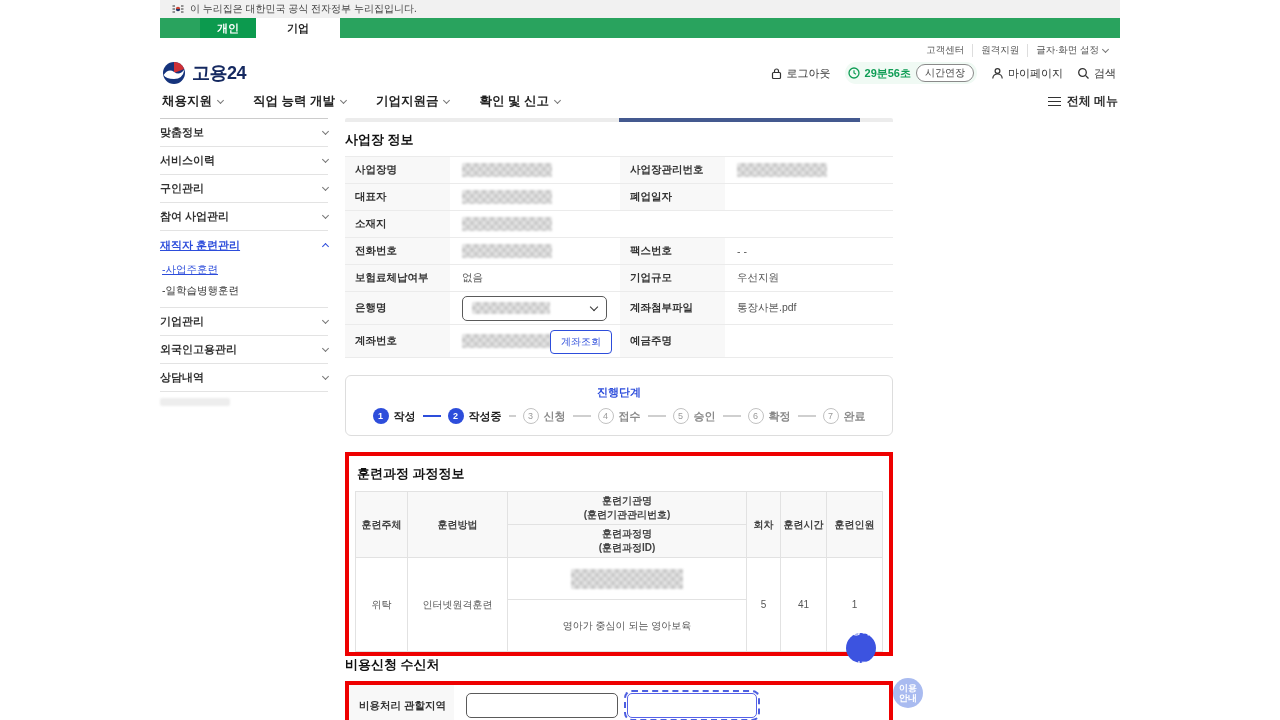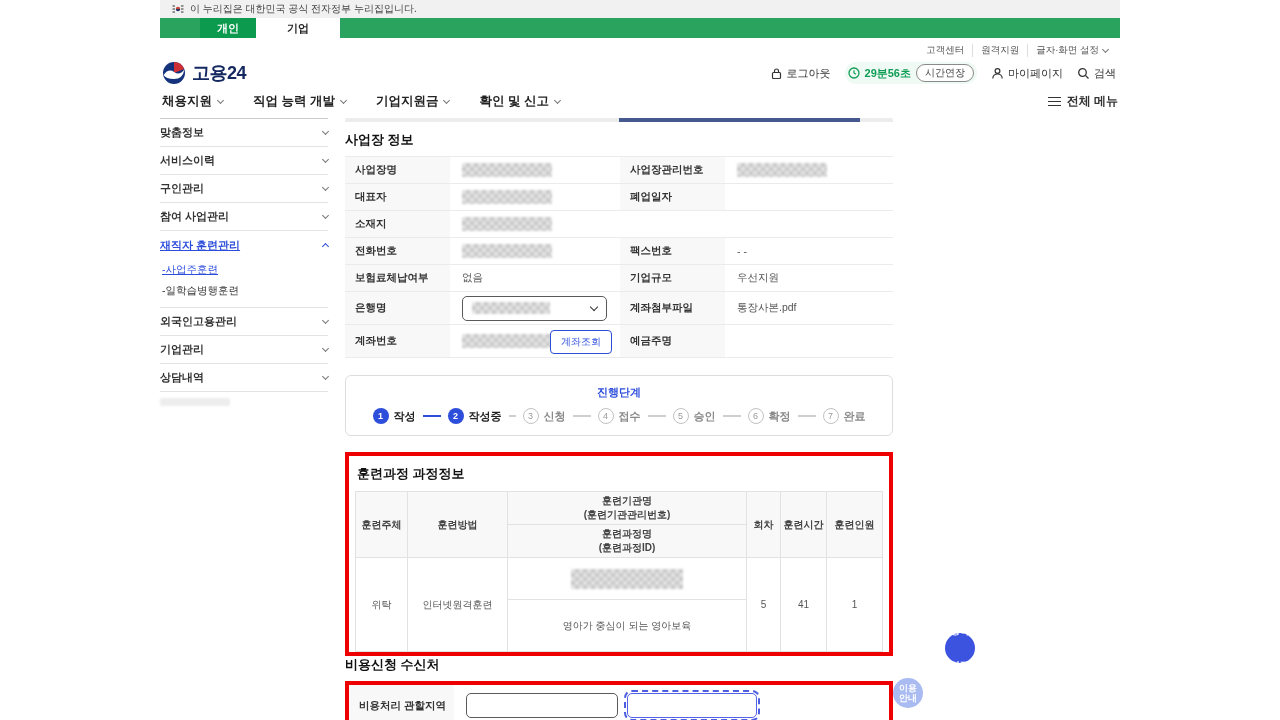--- a/index.html
+++ b/index.html
@@ -112,21 +112,21 @@
   .course-tbl .sub { display:block; }
   .cost-redbox { border:4px solid #ee0000; display:flex; align-items:stretch; }
   .cost-redbox .inner { display:flex; align-items:center; gap:9px; padding:8px 0 8px 0; flex:1; }
   .sel-city { width:152px; }
   .sel-district { width:130px; border:1px solid #5560e8; outline:2px dashed #4d5fe0; outline-offset:1px; }
 
   
   .float-btn { position:absolute; width:30px; height:30px; border-radius:50%; color:#fff;
                display:flex; flex-direction:column; align-items:center; justify-content:center;
                font-size:9px; font-weight:bold; line-height:1.15; cursor:pointer; }
-  .fb-dict { left:945px; top:633px; background:#3c53e0;gap:24px; }
+  .fb-dict { left:846px; top:633px; background:#3c53e0;gap:24px; }
   .fb-guide { left:893px; top:678px; background:#a9bbf0; }
 
   .icon-svg { display:inline-block; vertical-align:middle; }
 </style>
 </head>
 <body>
 
 <div class="container">
 
   <div class="notice">
@@ -250,25 +250,25 @@
         </div>
       <div class="side-item active" style="border-bottom:none">
           <span class="label">재직자 훈련관리</span>
           <i class="chev up"></i>
         </div>
       <div class="side-sub-wrap">
         <div class="side-sub active">-사업주훈련</div>
         <div class="side-sub">-일학습병행훈련</div>
       </div>
       <div class="side-item">
+          <span class="label">기업관리</span>
+          <i class="chev"></i>
+        </div>
+      <div class="side-item">
           <span class="label">외국인고용관리</span>
-          <i class="chev"></i>
-        </div>
-      <div class="side-item">
-          <span class="label">기업관리</span>
           <i class="chev"></i>
         </div>
       <div class="side-item">
           <span class="label">상담내역</span>
           <i class="chev"></i>
         </div>
       <div class="side-stub"></div>
     </div>
 
     <div class="main">

